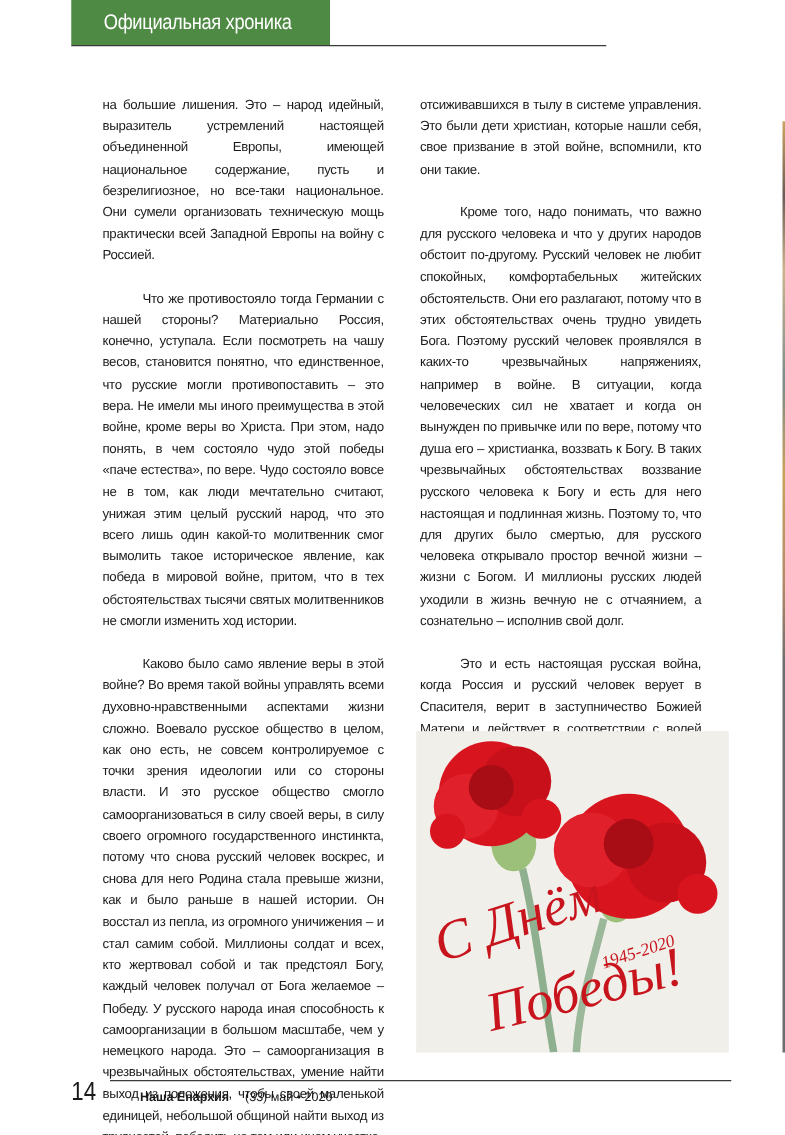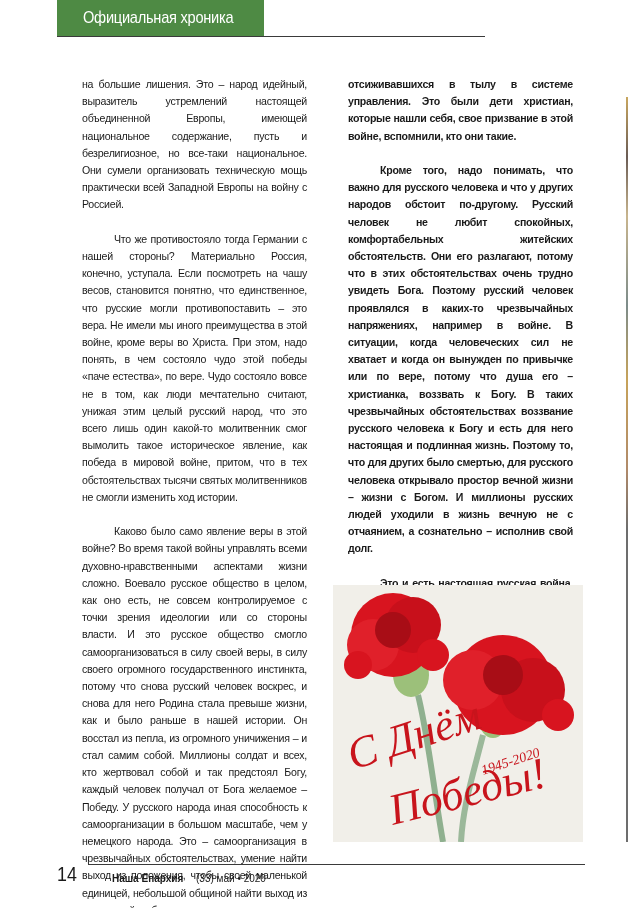--- a/index.html
+++ b/index.html
@@ -18,21 +18,21 @@
     .header-tab span { display: inline-block; transform: scaleX(0.86); transform-origin: left center; white-space: nowrap; }
     .header-rule {
       position: absolute; left: 57px; top: 36px; width: 428px; height: 1px; background: #3a3a3a;
     }
     .column {
       position: absolute; top: 60px; width: 257px;
       font-size: 10.6px; line-height: 17.2px; text-align: justify;
       letter-spacing: -0.25px;
     }
     .col-left { left: 66px; }
-    .col-right { left: 332px; font-weight: bold; }
+    .col-right { left: 320px; }
     .column p { margin: 16px; }
     .column p.indent { text-indent: 32px; }
     .column p.gap { margin-top: 17.2px; }
     .signature {
       text-align: right; font-style: italic; margin: 0;
     }
     .sig-block { margin-top: 17px; }
     .date { margin-top: 17px; }
     .photo {
       position: absolute; left: 333px; top: 585px; width: 250px; height: 257px;

